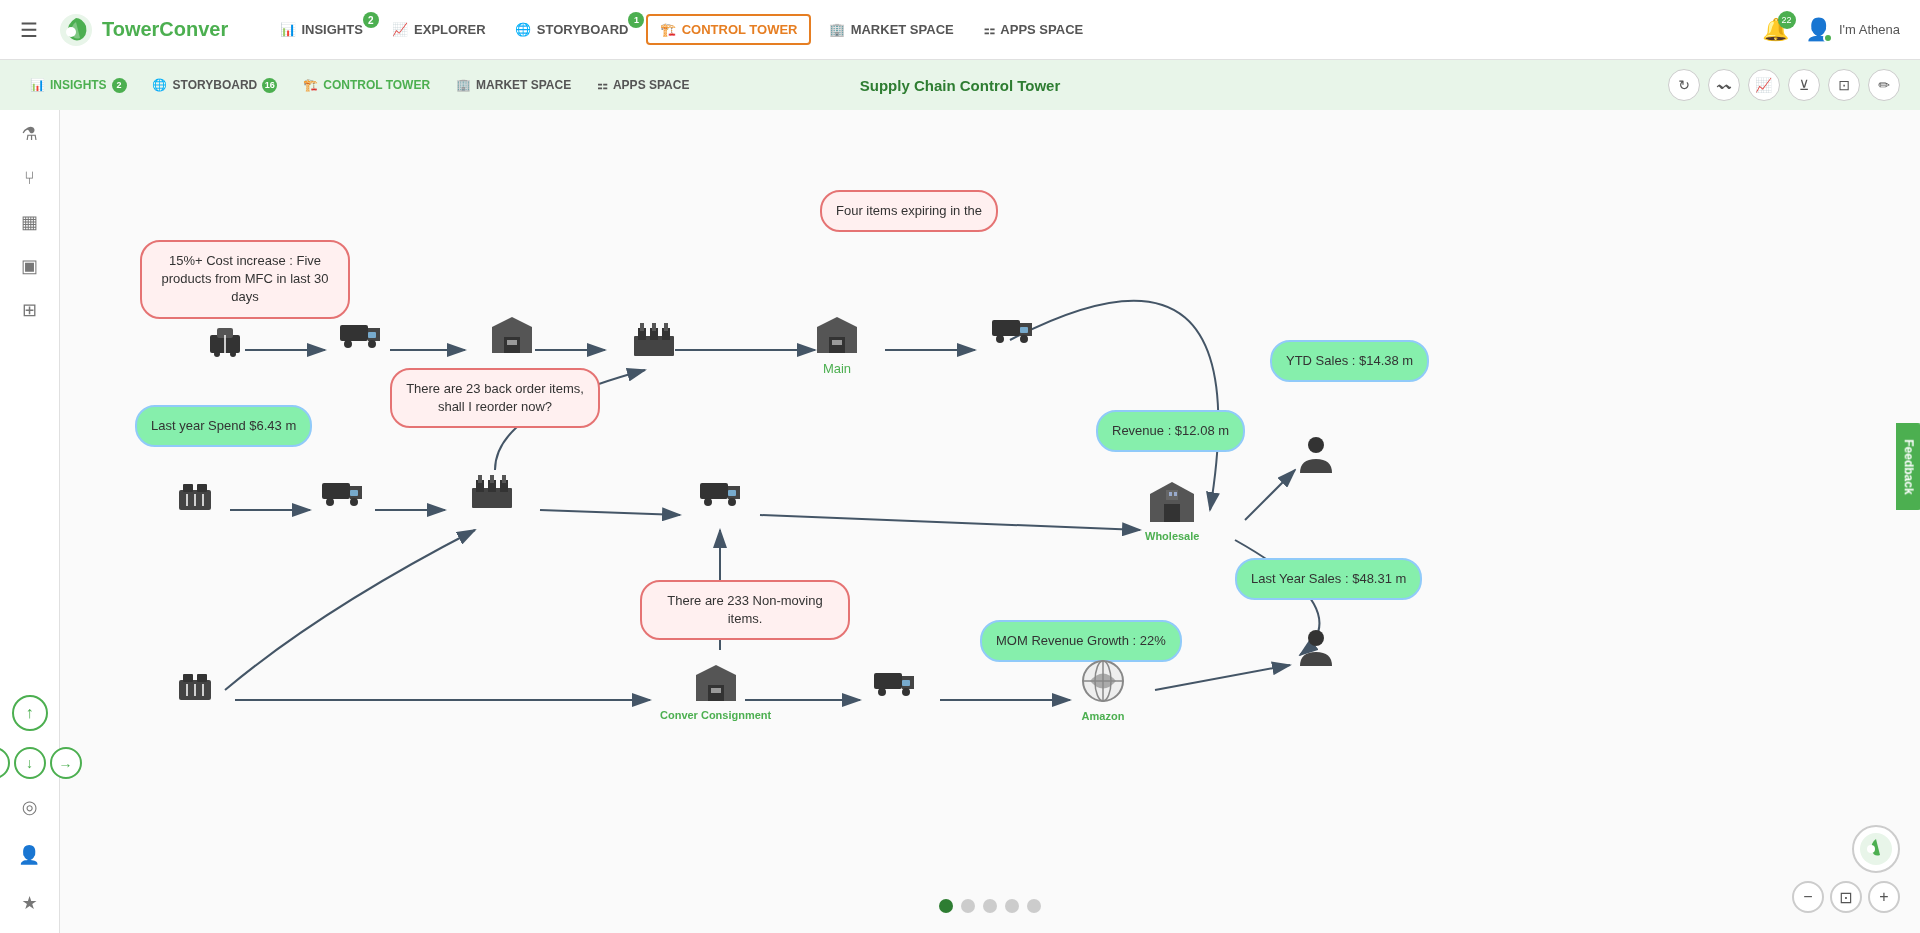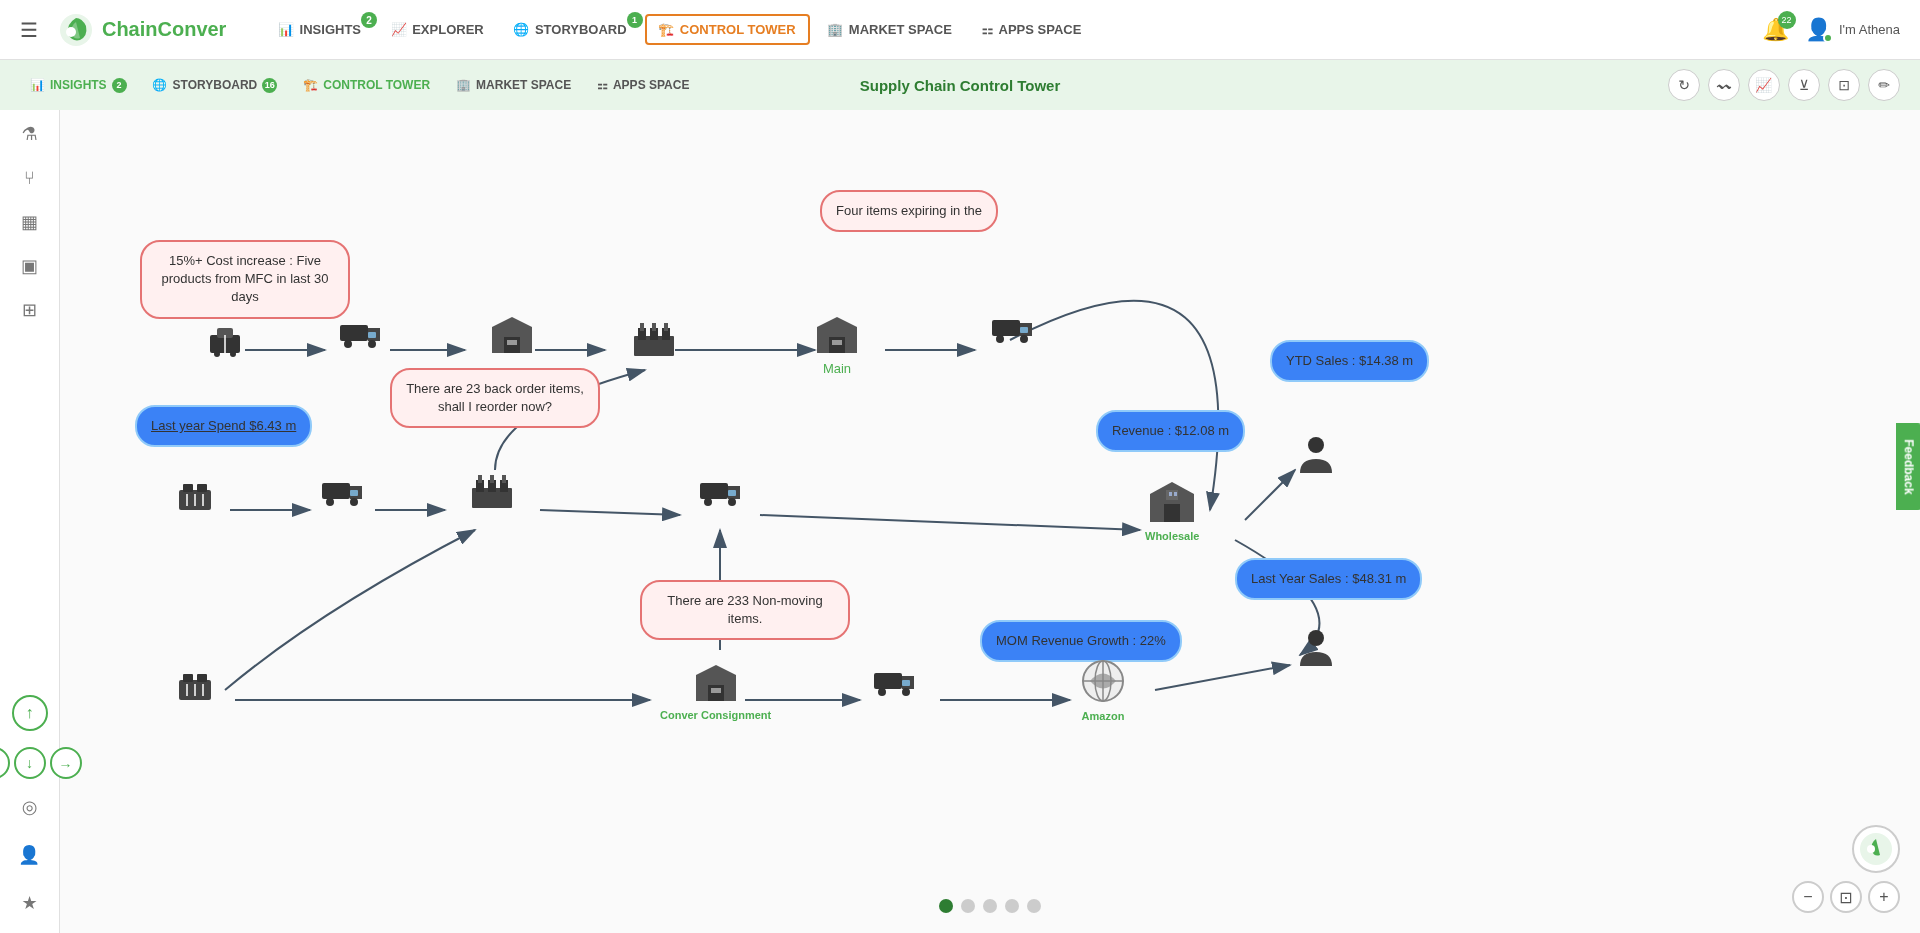--- a/index.html
+++ b/index.html
@@ -100,21 +100,21 @@
     
     .diagram-svg { position: absolute; top: 0; left: 0; width: 100%; height: 100%; }
 
     
     .callout {
       position: absolute; border-radius: 20px; padding: 10px 14px;
       font-size: 13px; font-weight: 500; line-height: 1.4; text-align: center;
       max-width: 200px;
     }
     .callout-red { background: #fff0f0; border: 2px solid #e57373; color: #333; }
-    .callout-blue { background: #3b82f6; border: 2px solid #90caf9; color: #333; }
+    .callout-blue { background: #86efac; border: 2px solid #90caf9; color: #333; }
 
     
     .node {
       position: absolute; display: flex; flex-direction: column; align-items: center; gap: 4px;
       font-size: 11px; color: #4caf50; font-weight: 600; cursor: pointer;
     }
 
     
     .pagination {
       position: absolute; bottom: 20px; left: 50%; transform: translateX(-50%);
@@ -152,21 +152,21 @@
   <span class="hamburger">☰</span>
 
   <div class="logo">
     <svg class="logo-icon" viewBox="0 0 36 36">
       <circle cx="18" cy="18" r="16" fill="#e8f5e9"></circle>
       <path d="M18 6 Q8 12 10 22 Q14 30 22 28 Q30 24 28 14 Q24 6 18 6Z" fill="#4caf50"></path>
       <path d="M18 10 Q12 14 14 22 Q16 28 22 26" fill="#81c784" stroke="none"></path>
       <circle cx="13" cy="20" r="5" fill="#fff"></circle>
     </svg>
     <span class="logo-text">
-      <span>Chain</span><span style="color:#4caf50">Conver</span>
+      <span>Tower</span><span style="color:#4caf50">Conver</span>
     </span>
   </div>
 
   <div class="nav-items">
     <div class="nav-item" style="position:relative">
       <span>📊</span>
       <span>INSIGHTS</span>
       <span class="nav-badge">2</span>
     </div>
     <div class="nav-item">
@@ -304,21 +304,21 @@
   </svg>
 
   <div class="callout callout-red" style="left:80px; top:90px; max-width:210px;margin-top:40px;">
     <span>15%+ Cost increase : Five products from MFC in last 30 days</span>
   </div>
 
   <div class="callout callout-red" style="left:760px; top:80px; max-width:220px;">
     <span>Four items expiring in the</span>
   </div>
 
-  <div class="callout callout-blue" style="left:75px; top:295px; max-width:190px;text-decoration:underline;">
+  <div class="callout callout-blue" style="left:75px; top:295px; max-width:190px;">
     <span>Last year Spend $6.43 m</span>
   </div>
 
   <div class="callout callout-red" style="left:330px; top:258px; max-width:210px;">
     <span>There are 23 back order items, shall I reorder now?</span>
   </div>
 
   <div class="callout callout-blue" style="left:1210px; top:230px; max-width:190px;">
     <span>YTD Sales : $14.38 m</span>
   </div>

